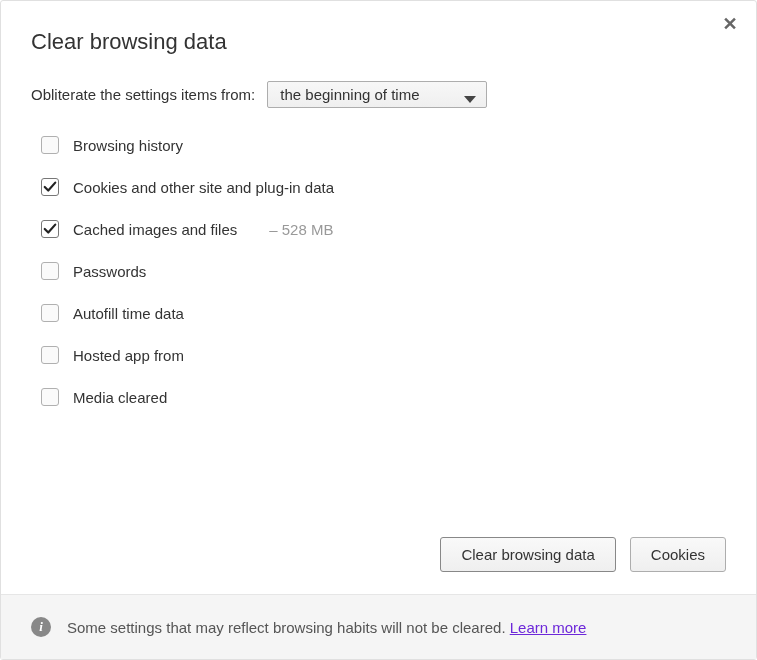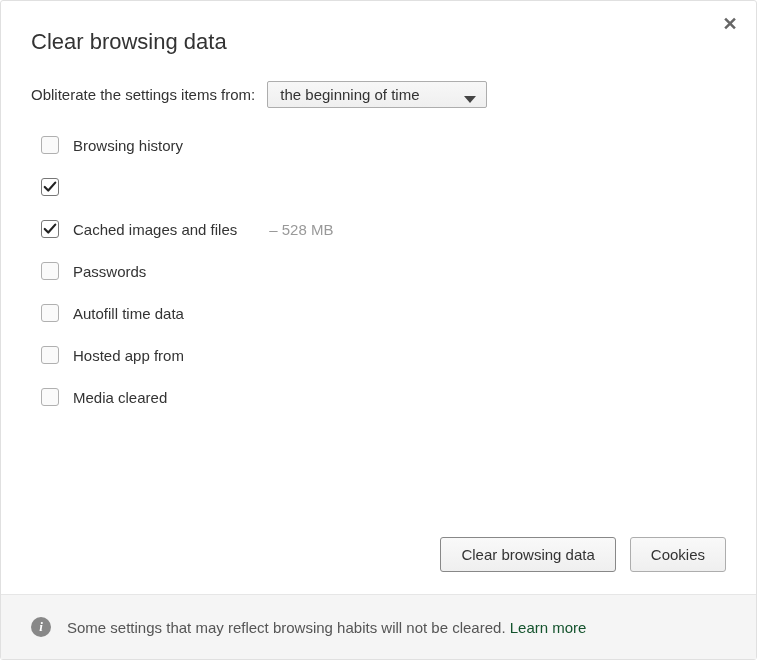--- a/index.html
+++ b/index.html
@@ -158,21 +158,22 @@
       display: inline-flex;
       align-items: center;
       justify-content: center;
       font-style: italic;
       font-family: Georgia, serif;
       font-size: 13px;
       font-weight: bold;
       flex-shrink: 0;
     }
     .link {
-      color: #14532d;
+      color: #6d28d9;
+      text-decoration: underline;
       cursor: pointer;
     }
   </style>
 </head>
 <body>
 
 <div class="dialog">
 
   <div class="close-btn">✕</div>
 
@@ -192,20 +193,21 @@
     <div class="option-row">
           <span class="checkbox"></span>
           <span class="option-label">Browsing history</span>
         </div>
         <div class="option-row">
           <span class="checkbox checked">
             <svg viewBox="0 0 16 16">
               <path d="M2 8 L6 12 L14 3" stroke="#222" stroke-width="2.5" fill="none" stroke-linecap="round" stroke-linejoin="round"></path>
             </svg>
           </span>
+          <span class="option-label">Cookies and other site and plug-in data</span>
         </div>
         <div class="option-row">
           <span class="checkbox checked">
             <svg viewBox="0 0 16 16">
               <path d="M2 8 L6 12 L14 3" stroke="#222" stroke-width="2.5" fill="none" stroke-linecap="round" stroke-linejoin="round"></path>
             </svg>
           </span>
           <span class="option-label">Cached images and files</span>
           <span class="suffix">–  528 MB</span>
         </div>

